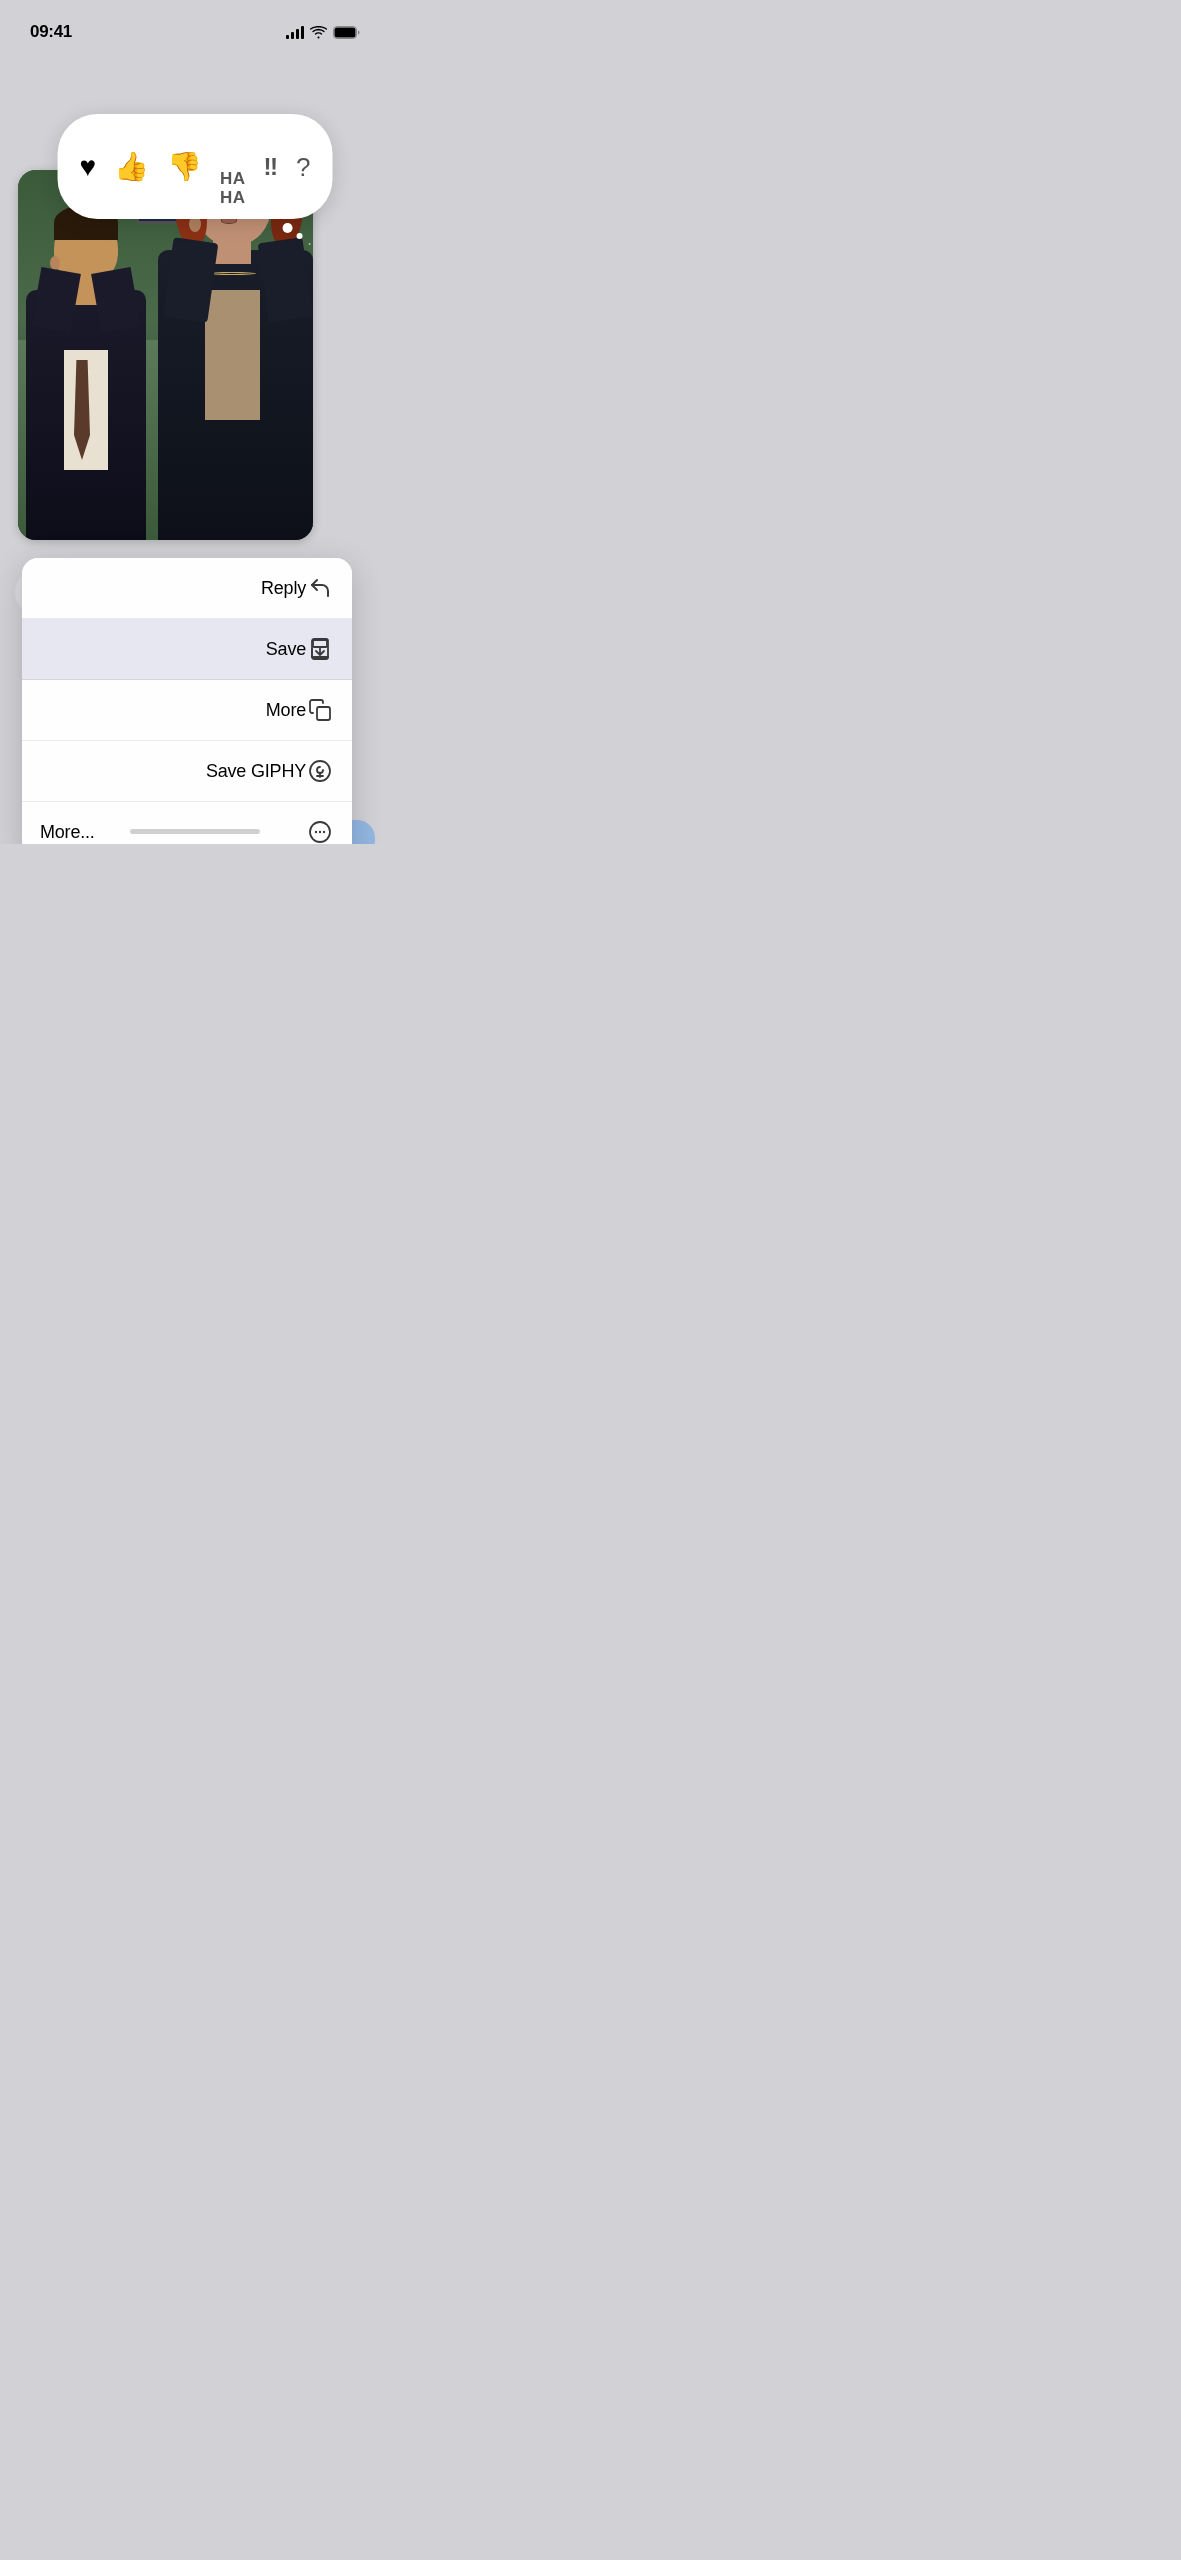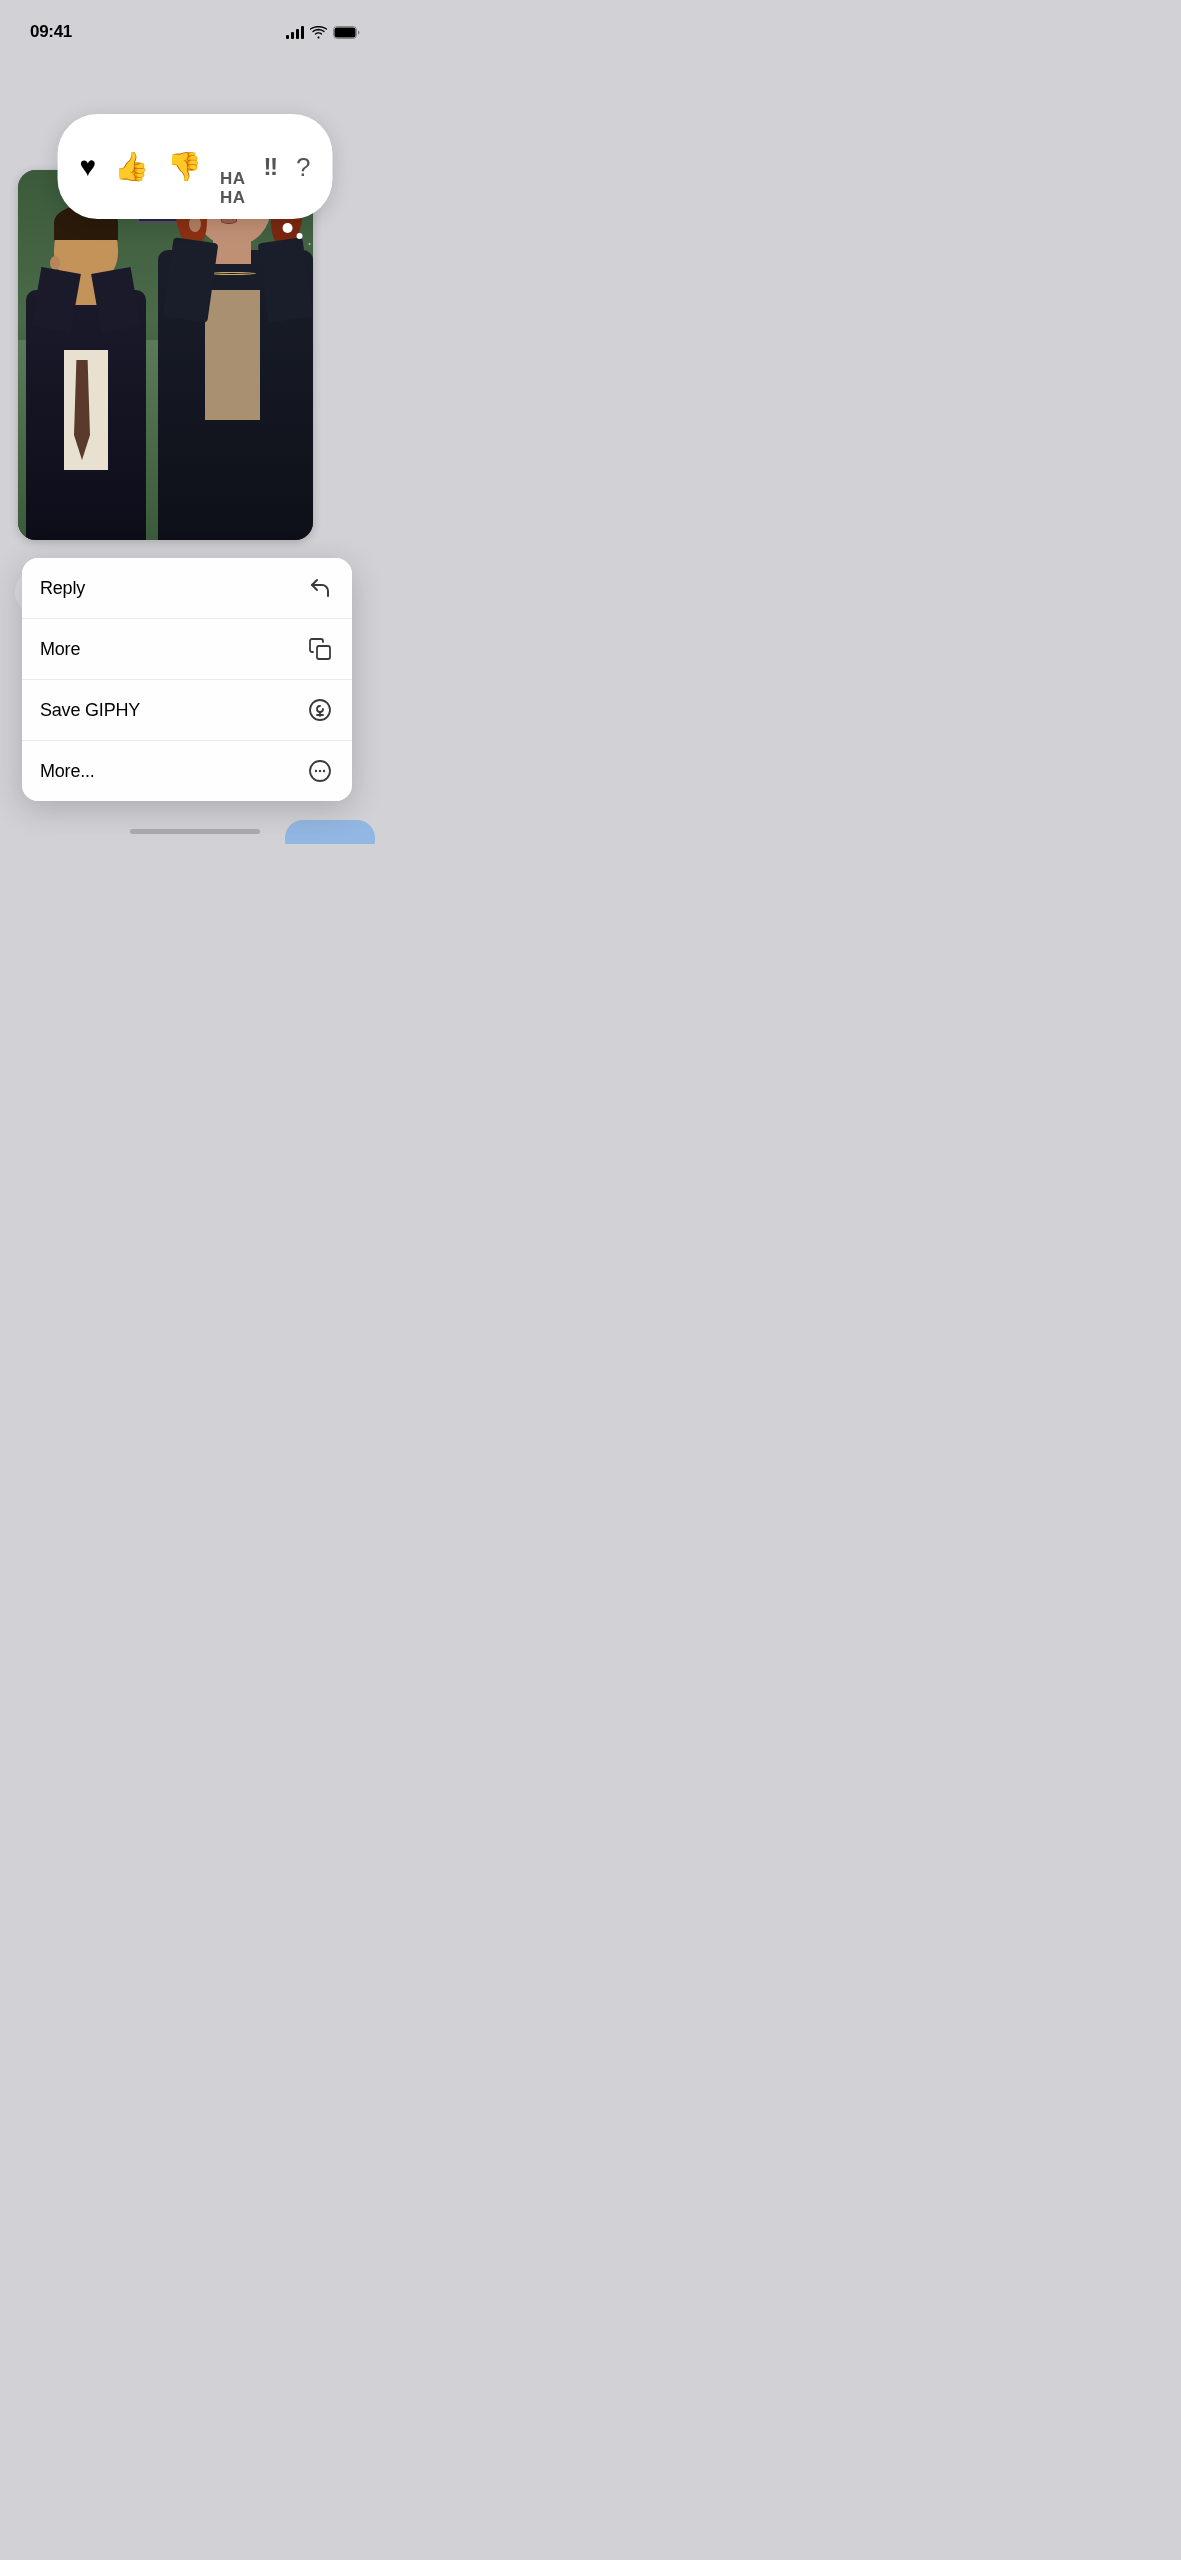--- a/index.html
+++ b/index.html
@@ -172,20 +172,21 @@
       align-items: center;
       justify-content: space-between;
       padding: 16px 18px;
       background: rgba(255,255,255,0.9);
       cursor: pointer;
       transition: background 0.1s;
     }
 
     .menu-item:not(:last-child) {
       border-bottom: 1px solid rgba(0,0,0,0.08);
+      justify-content: flex-end;
     }
 
     .menu-item.highlighted {
       background: rgba(230,230,240,0.9);
     }
 
     .menu-item-label {
       font-size: 18px;
       color: #000;
       font-weight: 400;
@@ -377,20 +378,33 @@
       <span class="menu-item-label">Reply</span>
       <div class="menu-item-icon">
         <svg viewBox="0 0 24 24">
           <path d="M9 14L4 9L9 4" stroke-width="2"></path>
           <path d="M4 9H14C17.3 9 20 11.7 20 15V20" stroke-width="2"></path>
         </svg>
       </div>
     </div>
 
 
+    <div class="menu-item highlighted">
+      <span class="menu-item-label">Save</span>
+      <div class="menu-item-icon">
+        <svg viewBox="0 0 24 24">
+          <rect x="4" y="2" width="16" height="20" rx="2" ry="2"></rect>
+          <path d="M12 10V18M8 14l4 4 4-4"></path>
+          <path d="M4 12V20"></path>
+          <line x1="4" y1="20" x2="20" y2="20"></line>
+          <rect x="5" y="3" width="14" height="7" rx="1"></rect>
+
+        </svg>
+      </div>
+    </div>
 
     <div class="menu-item">
       <span class="menu-item-label">More</span>
       <div class="menu-item-icon">
         <svg viewBox="0 0 24 24">
           <rect x="9" y="9" width="13" height="13" rx="2" ry="2"></rect>
           <path d="M5 15H4a2 2 0 01-2-2V4a2 2 0 012-2h9a2 2 0 012 2v1"></path>
         </svg>
       </div>
     </div>

